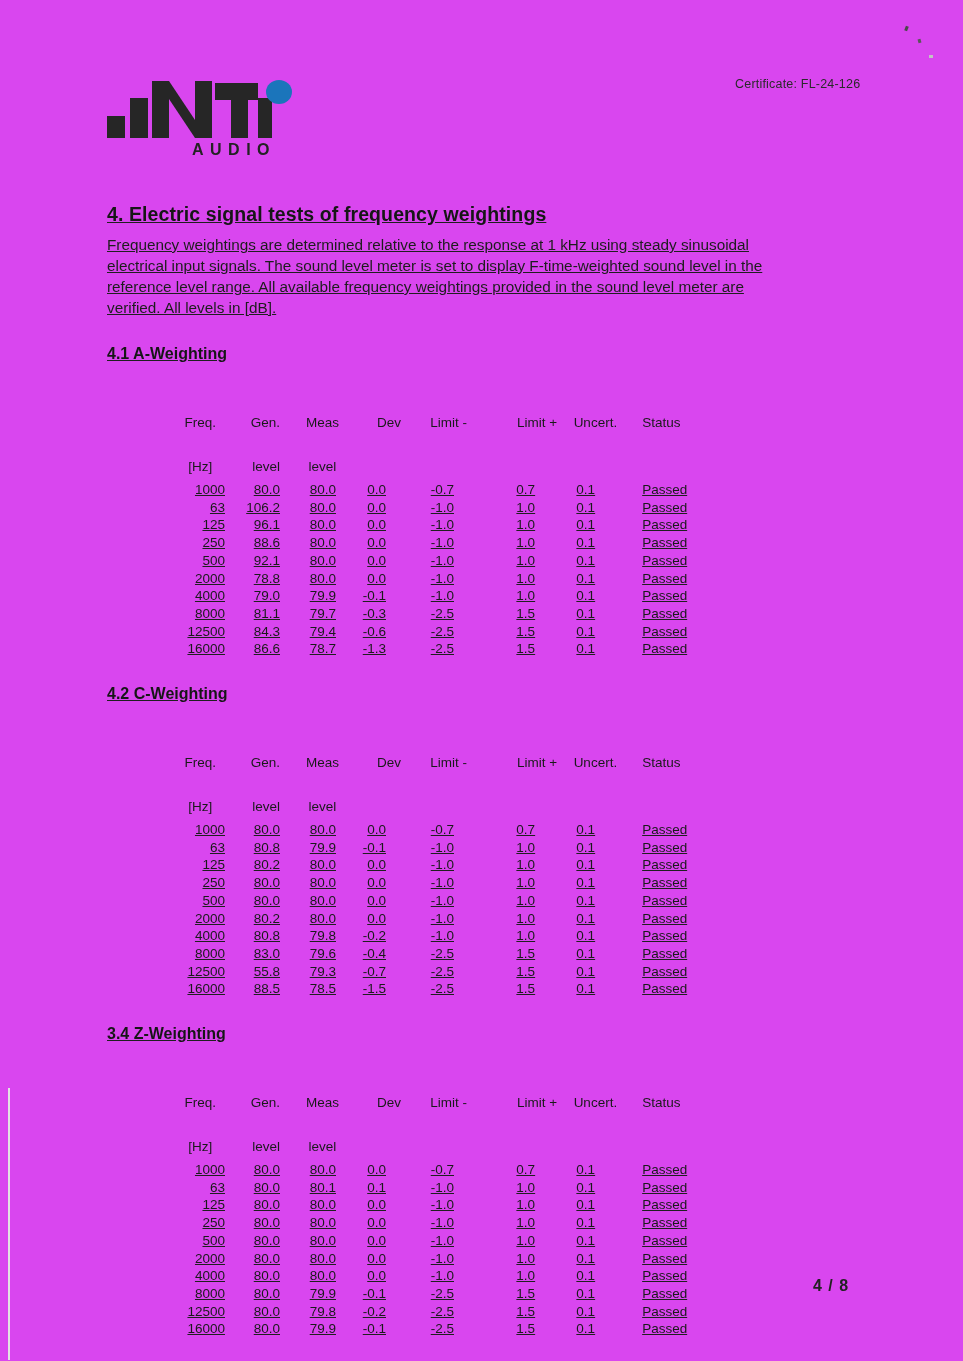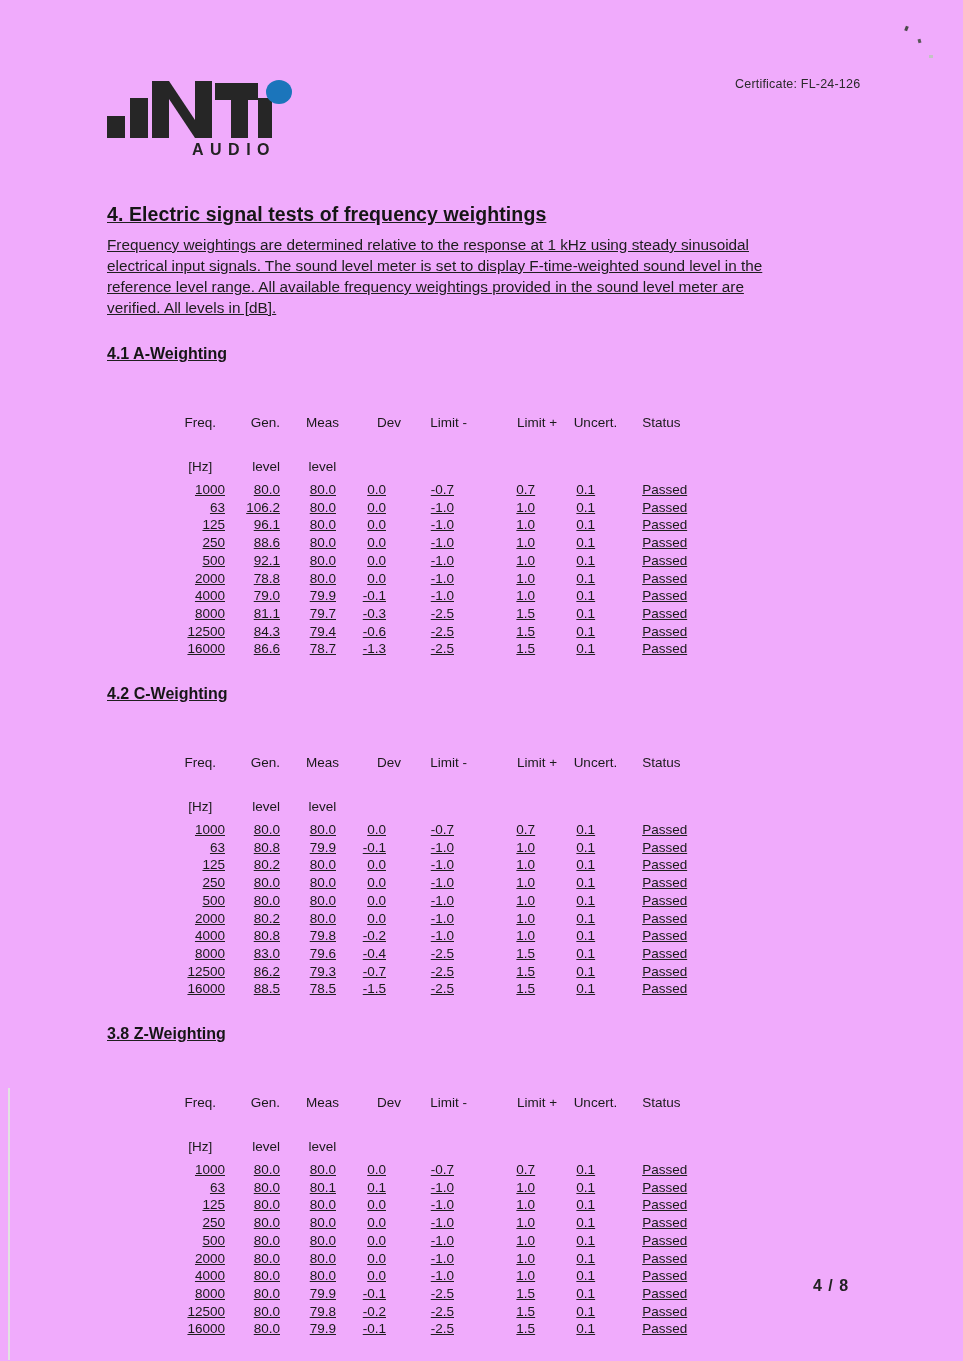--- a/index.html
+++ b/index.html
@@ -4,21 +4,21 @@
 <style>
   html,body{margin:0;padding:0;}
   body{
     width:963px;height:1361px;
     background:#ffffff;
     font-family:"Liberation Sans","DejaVu Sans",sans-serif;
     color:#1f1f1f;
     position:relative;
     overflow:hidden;
   }
-  .page{position:absolute;inset:0;background:#f0abfc;}
+  .page{position:absolute;inset:0;background:#d946ef;}
 
   
   .speck{position:absolute;background:#4a4a4a;}
   .speck1{left:905px;top:26px;width:3px;height:5px;transform:rotate(20deg);}
   .speck2{left:918px;top:39px;width:3px;height:4px;transform:rotate(-15deg);background:#585858;}
   .speck3{left:929px;top:55px;width:4px;height:3px;background:#c3c3c3;}
   .edge-line{position:absolute;left:8px;top:1088px;width:2px;height:272px;background:#e2e2e2;}
 
   
   .certificate{
@@ -359,21 +359,21 @@
               <td class="c1">83.0</td>
               <td class="c2">79.6</td>
               <td class="c3">-0.4</td>
               <td class="c4">-2.5</td>
               <td class="c5">1.5</td>
               <td class="c6">0.1</td>
               <td class="c7">Passed</td>
             </tr>
             <tr>
               <td class="c0">12500</td>
-              <td class="c1">86.2</td>
+              <td class="c1">55.8</td>
               <td class="c2">79.3</td>
               <td class="c3">-0.7</td>
               <td class="c4">-2.5</td>
               <td class="c5">1.5</td>
               <td class="c6">0.1</td>
               <td class="c7">Passed</td>
             </tr>
             <tr>
               <td class="c0">16000</td>
               <td class="c1">88.5</td>
@@ -382,21 +382,21 @@
               <td class="c4">-2.5</td>
               <td class="c5">1.5</td>
               <td class="c6">0.1</td>
               <td class="c7">Passed</td>
             </tr>
           </tbody>
         </table>
     </section>
 
     <section class="weighting-section">
-      <h2 class="subsection-title">3.8 Z-Weighting</h2>
+      <h2 class="subsection-title">3.4 Z-Weighting</h2>
       <table class="weighting-table">
         <colgroup>
           <col class="c0">
             <col class="c1">
             <col class="c2">
             <col class="c3">
           <col class="c4">
             <col class="c5">
             <col class="c6">
             <col class="c7">

